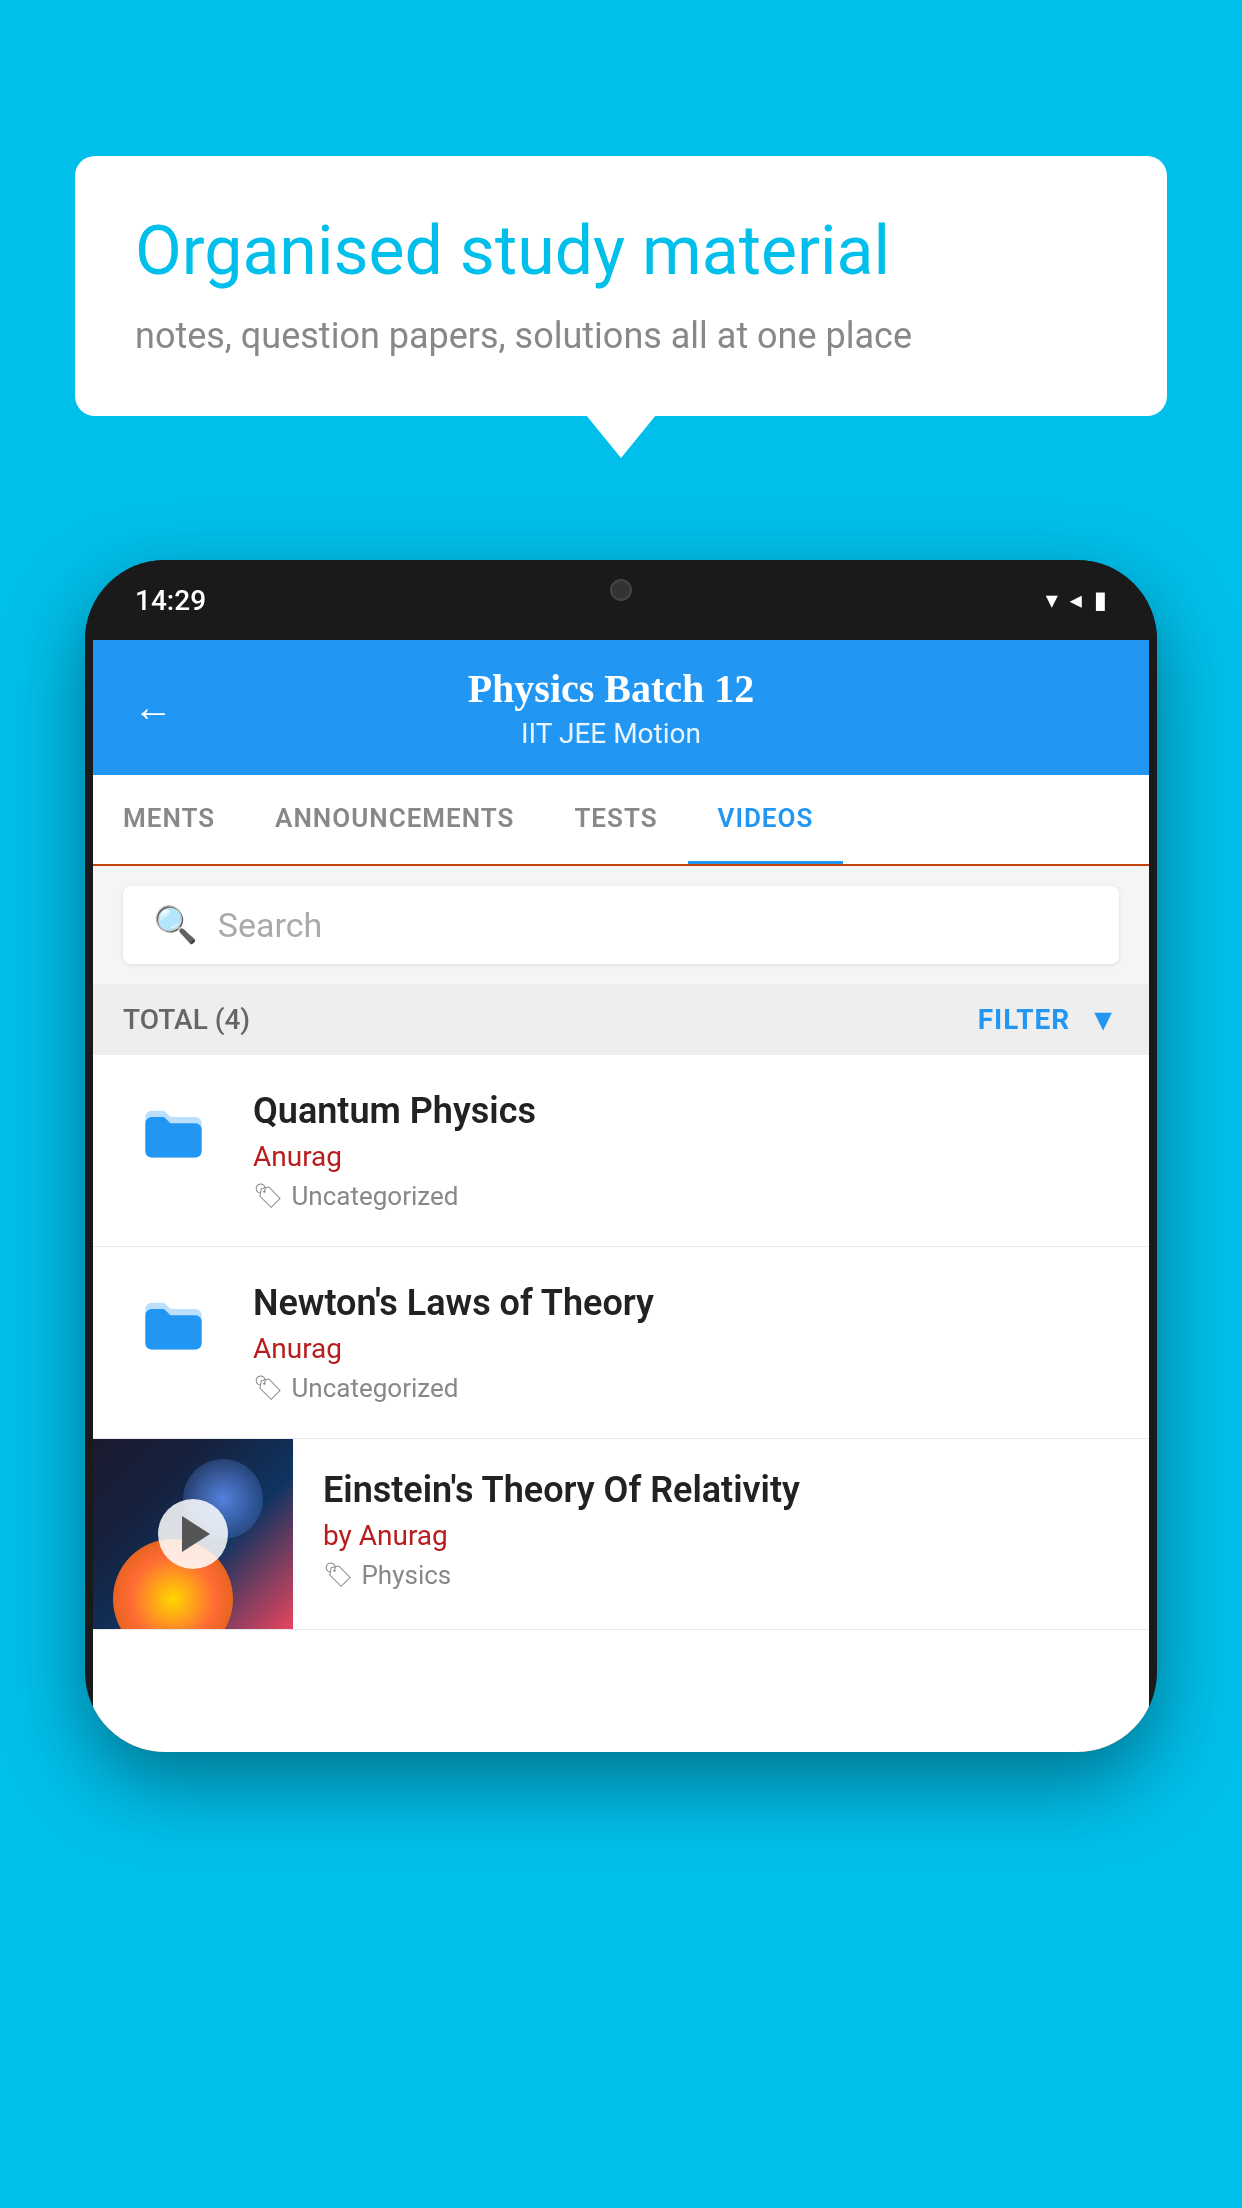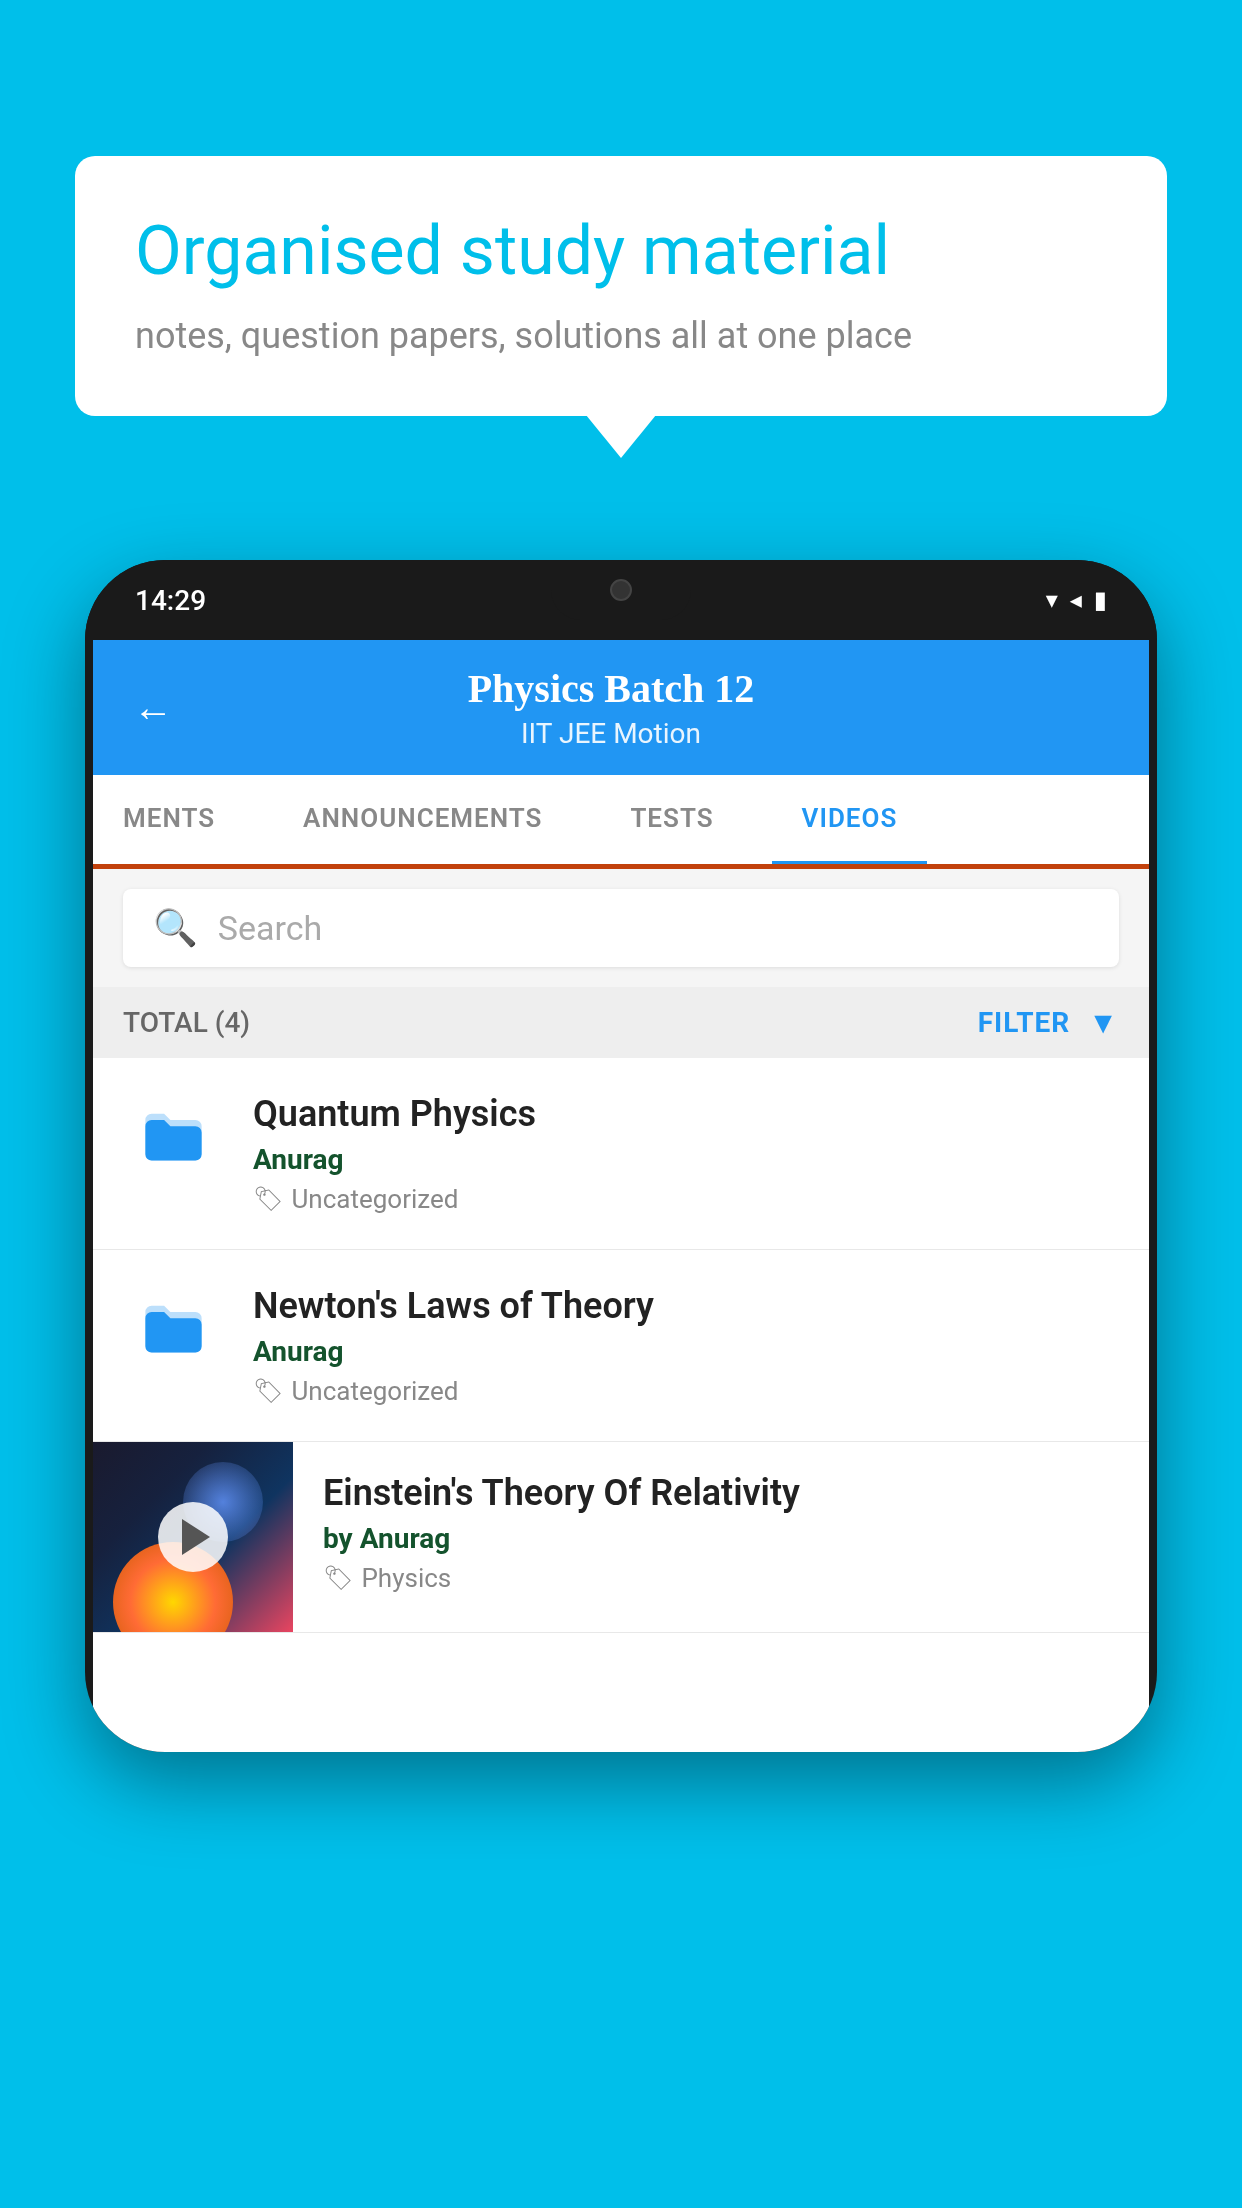--- a/index.html
+++ b/index.html
@@ -164,23 +164,22 @@
     .batch-tags {
       color: rgba(255,255,255,0.9);
       font-size: 28px;
       margin-top: 5px;
     }
 
     
     .tabs-bar {
       background: white;
       display: flex;
-      border-bottom: 5px solid #c2410c;
+      border-bottom: 2px solid #c2410c;
       overflow-x: auto;
-      gap: 28px;
     }
 
     .tab-item {
       padding: 28px 30px;
       font-size: 26px;
       color: #888;
       font-weight: 600;
       letter-spacing: 1px;
       white-space: nowrap;
       cursor: pointer;
@@ -281,23 +280,22 @@
 
     .video-title {
       font-size: 36px;
       font-weight: 600;
       color: #222;
       margin-bottom: 8px;
     }
 
     .video-author {
       font-size: 28px;
-      color: #14532d;
+      color: #b91c1c;
       margin-bottom: 8px;
-      font-weight: bold;
     }
 
     .video-tag {
       font-size: 26px;
       color: #888;
       display: flex;
       align-items: center;
       gap: 8px;
     }
 

